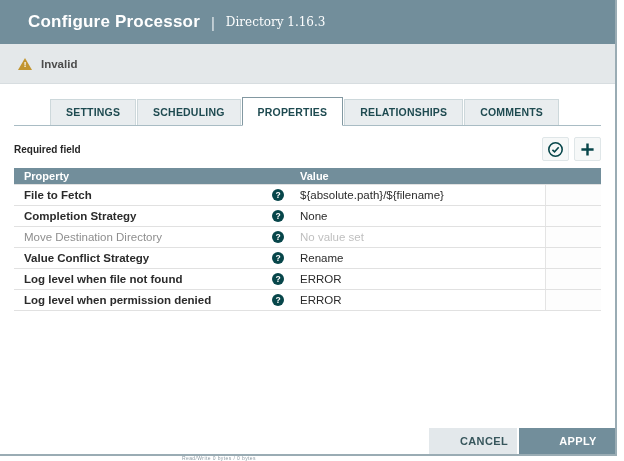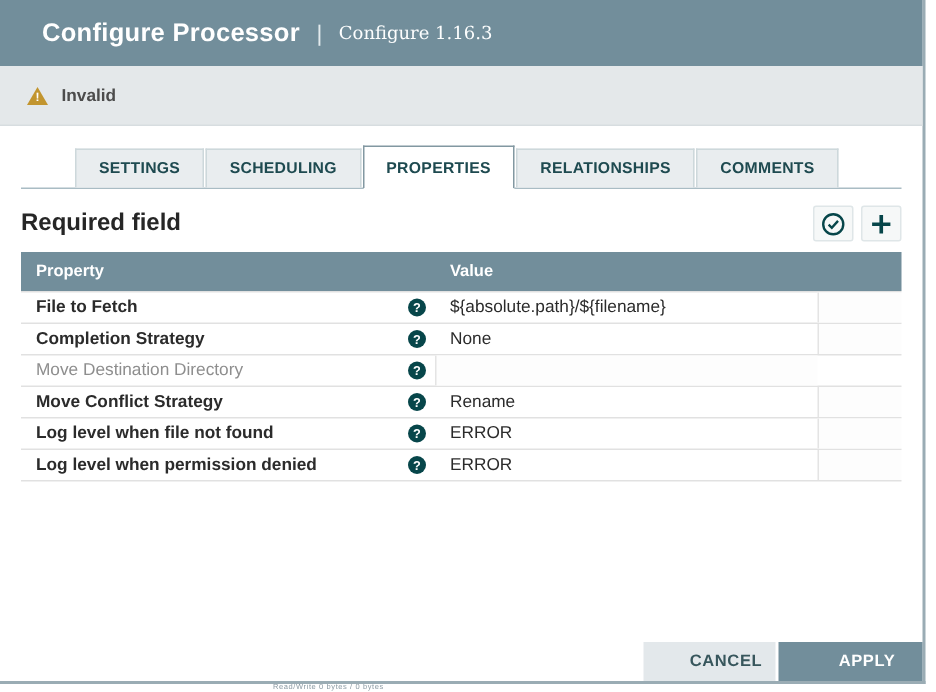--- a/index.html
+++ b/index.html
@@ -31,29 +31,29 @@
   .tabs { display:flex; align-items:flex-end; border-bottom:1px solid #A9BCC4; margin-top:13px;padding-left:36px; }
   .tab { height:26px; line-height:25px; padding:0 15px; min-width:80px; text-align:center;
     background:#E9EDEF; border:1px solid #CDD8DB; border-bottom:none; margin-right:1px;
     font-size:10.5px; font-weight:bold; color:#1E4A50; letter-spacing:.2px; cursor:pointer; }
   .tab.active { background:#fff; height:29px; line-height:28px; margin-bottom:-1px;
     border:1px solid #8298A1; border-bottom:1px solid #fff; }
 
   
   .toolbar-row { display:flex; justify-content:space-between; align-items:center;
     margin-top:9px; height:28px; }
-  .required-label { font-size:16px; font-weight:600; color:#262626; }
+  .required-label { font-size:10px; font-weight:600; color:#262626; }
   .icon-buttons { display:flex; gap:5px; }
   .icon-btn { width:27px; height:24px; background:#F6F8F8; border:1px solid #DFE6E8;
     border-radius:2px; display:flex; align-items:center; justify-content:center; cursor:pointer; }
 
   
   .prop-table { margin-top:5px; border-bottom:1px solid #E1E1E1; }
   .t-head, .t-row { display:grid; grid-template-columns:252px 24px 255px 1fr; align-items:center; }
-  .t-head { height:26px; background:#728E9B; color:#fff; font-size:11px; font-weight:bold; }
+  .t-head { height:16px; background:#728E9B; color:#fff; font-size:11px; font-weight:bold; }
   .t-head .c-prop { padding-left:10px; }
   .t-head .c-val { grid-column:3; padding-left:10px; }
   .t-row { height:21px; border-top:1px solid #E1E1E1; background:#fff; font-size:11.5px; }
   .t-row:first-of-type { border-top:none; }
   .cell-name { padding-left:10px; color:#2B2B2B; font-weight:bold; white-space:nowrap; overflow:hidden; }
   .t-row.optional .cell-name { font-weight:normal; color:#8E8E8E; }
   .cell-help { display:flex; justify-content:center; }
   .help-icon { width:12px; height:12px; border-radius:50%; background:#07464A; color:#fff;
     font-size:8.5px; font-weight:bold; display:flex; align-items:center; justify-content:center;
     cursor:pointer; line-height:12px; }
@@ -82,21 +82,21 @@
 
   <div class="behind-strip">
     <span class="behind-text">Read/Write  0 bytes / 0 bytes</span>
   </div>
 
   <div class="dialog">
 
     <div class="dialog-header">
       <span class="dialog-title">Configure Processor</span>
       <span class="title-divider">|</span>
-      <span class="dialog-version">Configure 1.16.3</span>
+      <span class="dialog-version">Directory 1.16.3</span>
     </div>
 
     <div class="invalid-bar">
       <span class="warn-tri"></span>
       <span class="invalid-label">Invalid</span>
     </div>
 
     <div class="content">
 
       <div class="tabs">
@@ -146,25 +146,26 @@
             </span>
           <span class="cell-value">None</span>
           <span class="cell-extra"></span>
         </div>
 
         <div class="t-row optional unset">
           <span class="cell-name">Move Destination Directory</span>
           <span class="cell-help">
               <span class="help-icon">?</span>
             </span>
+          <span class="cell-value">No value set</span>
           <span class="cell-extra"></span>
         </div>
 
         <div class="t-row">
-          <span class="cell-name">Move Conflict Strategy</span>
+          <span class="cell-name">Value Conflict Strategy</span>
           <span class="cell-help">
               <span class="help-icon">?</span>
             </span>
           <span class="cell-value">Rename</span>
           <span class="cell-extra"></span>
         </div>
 
         <div class="t-row">
           <span class="cell-name">Log level when file not found</span>
           <span class="cell-help">

